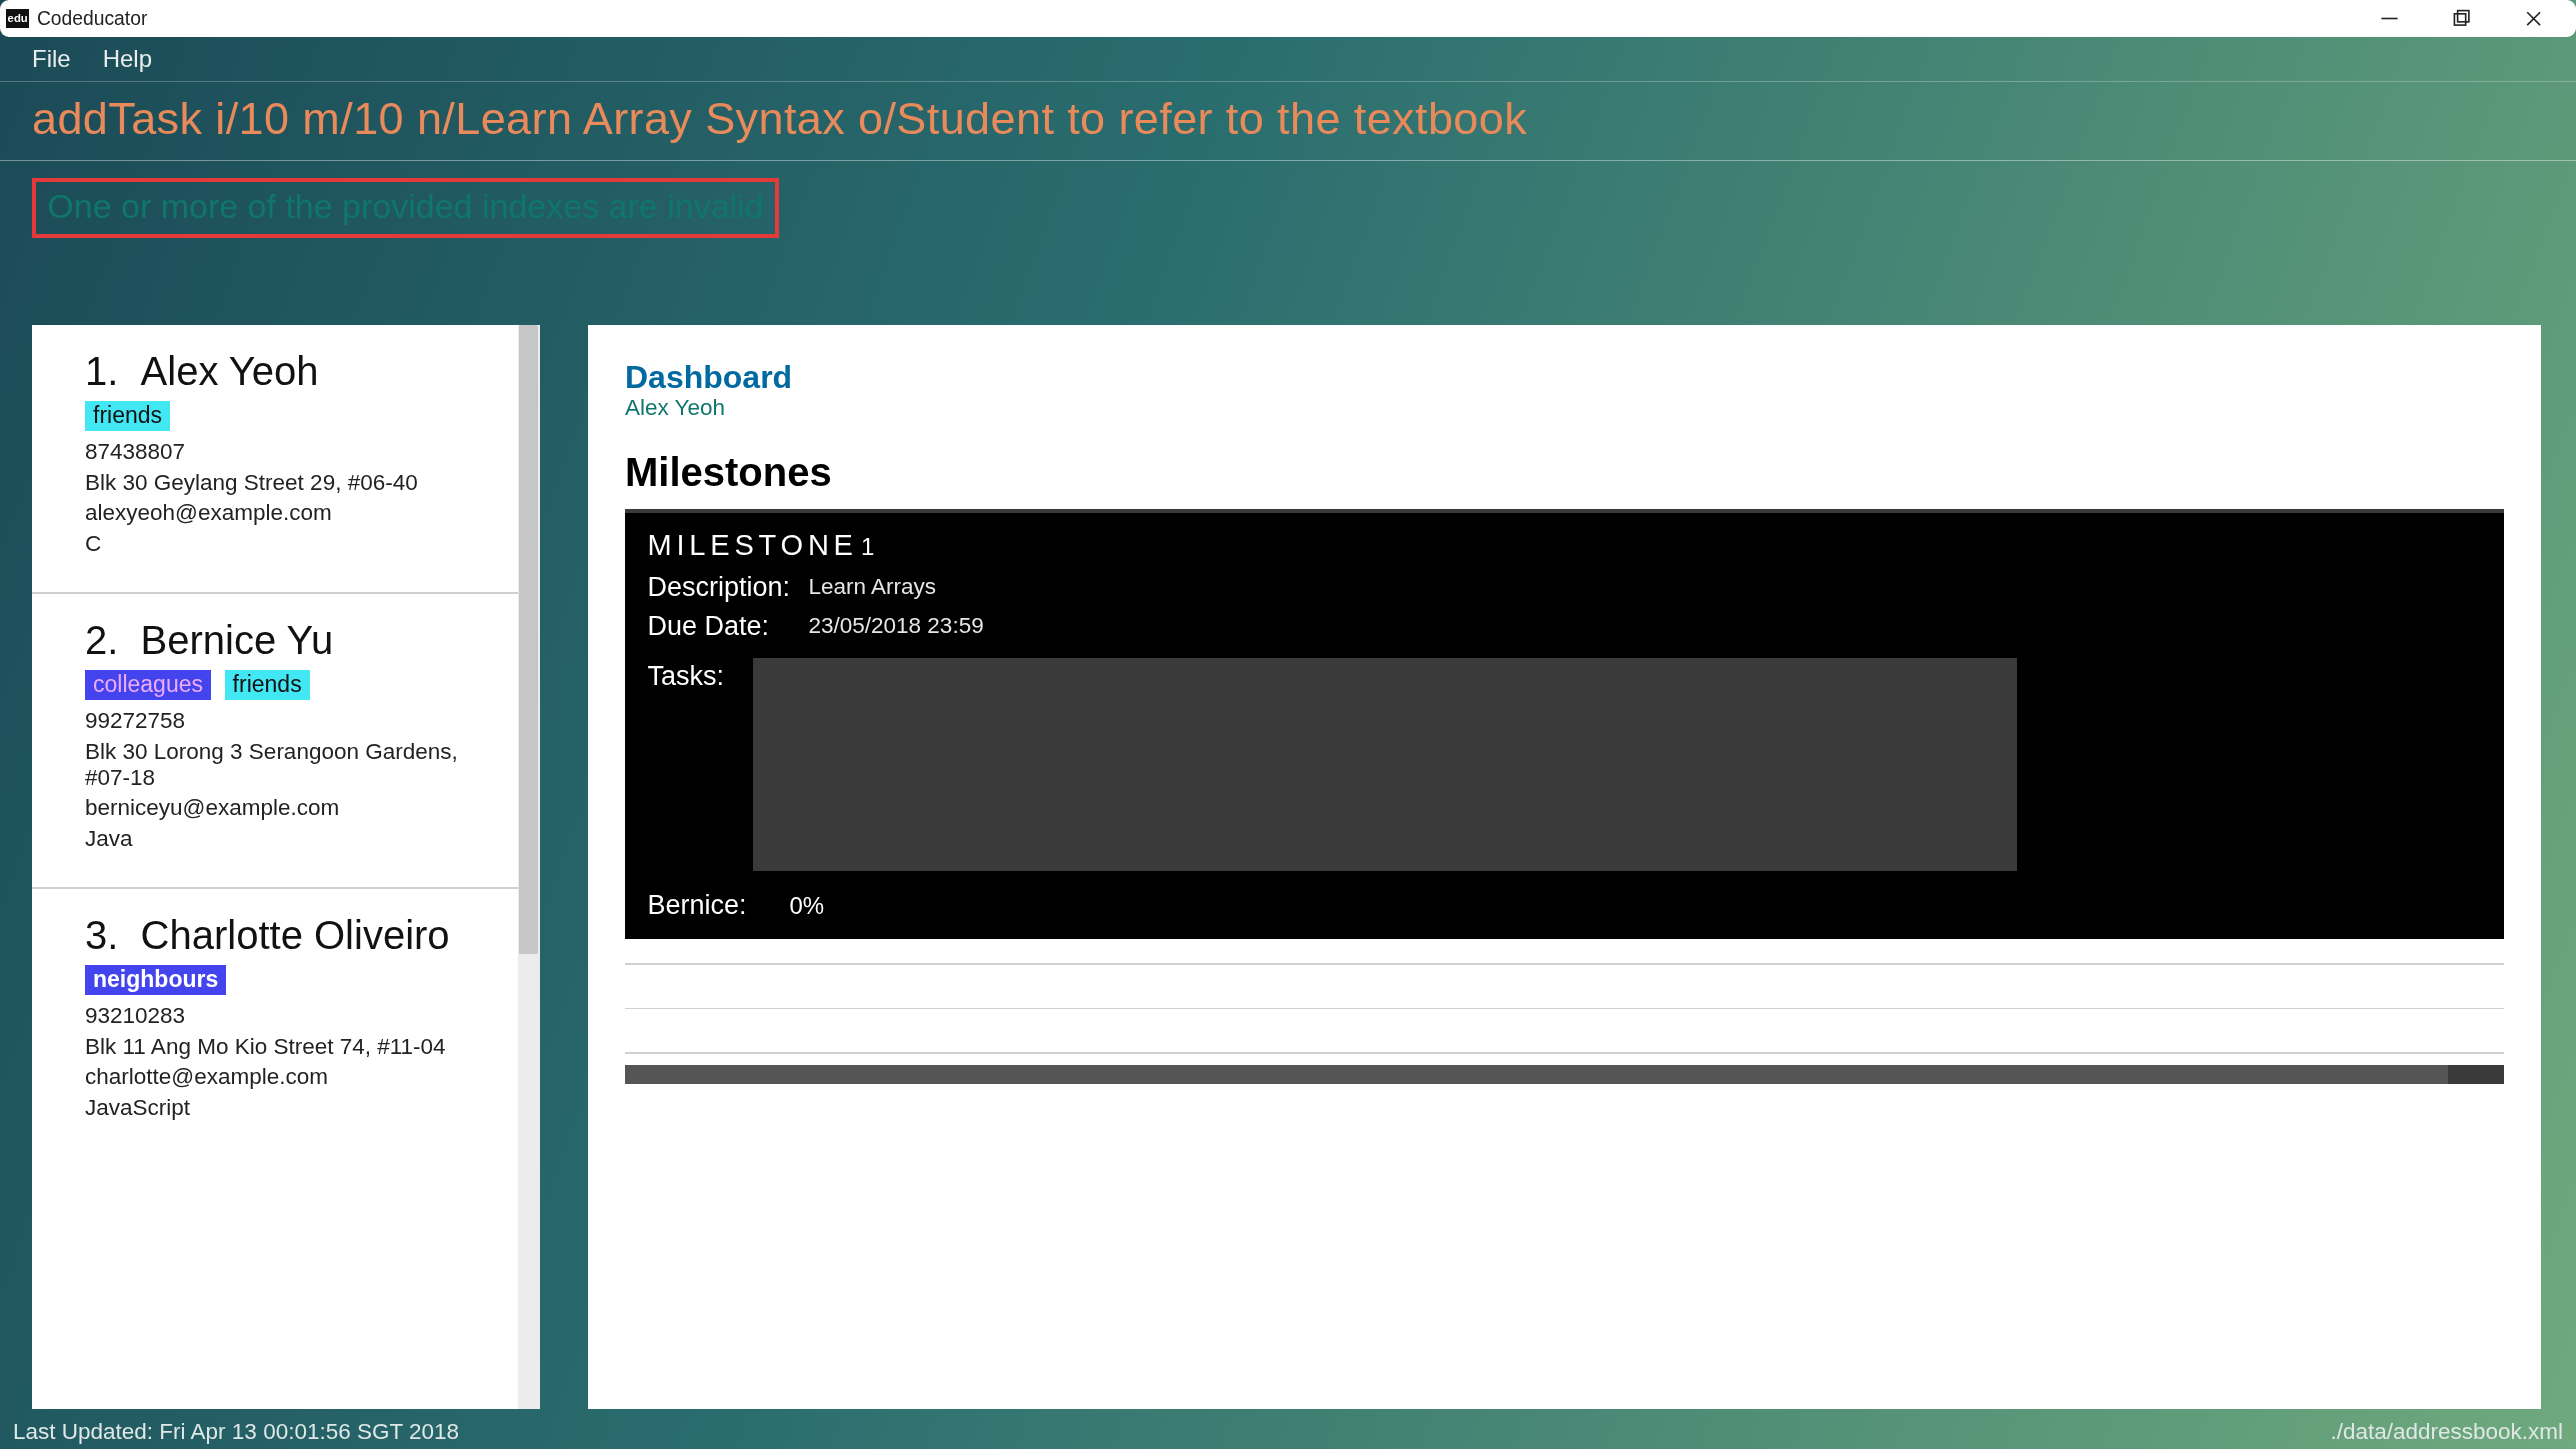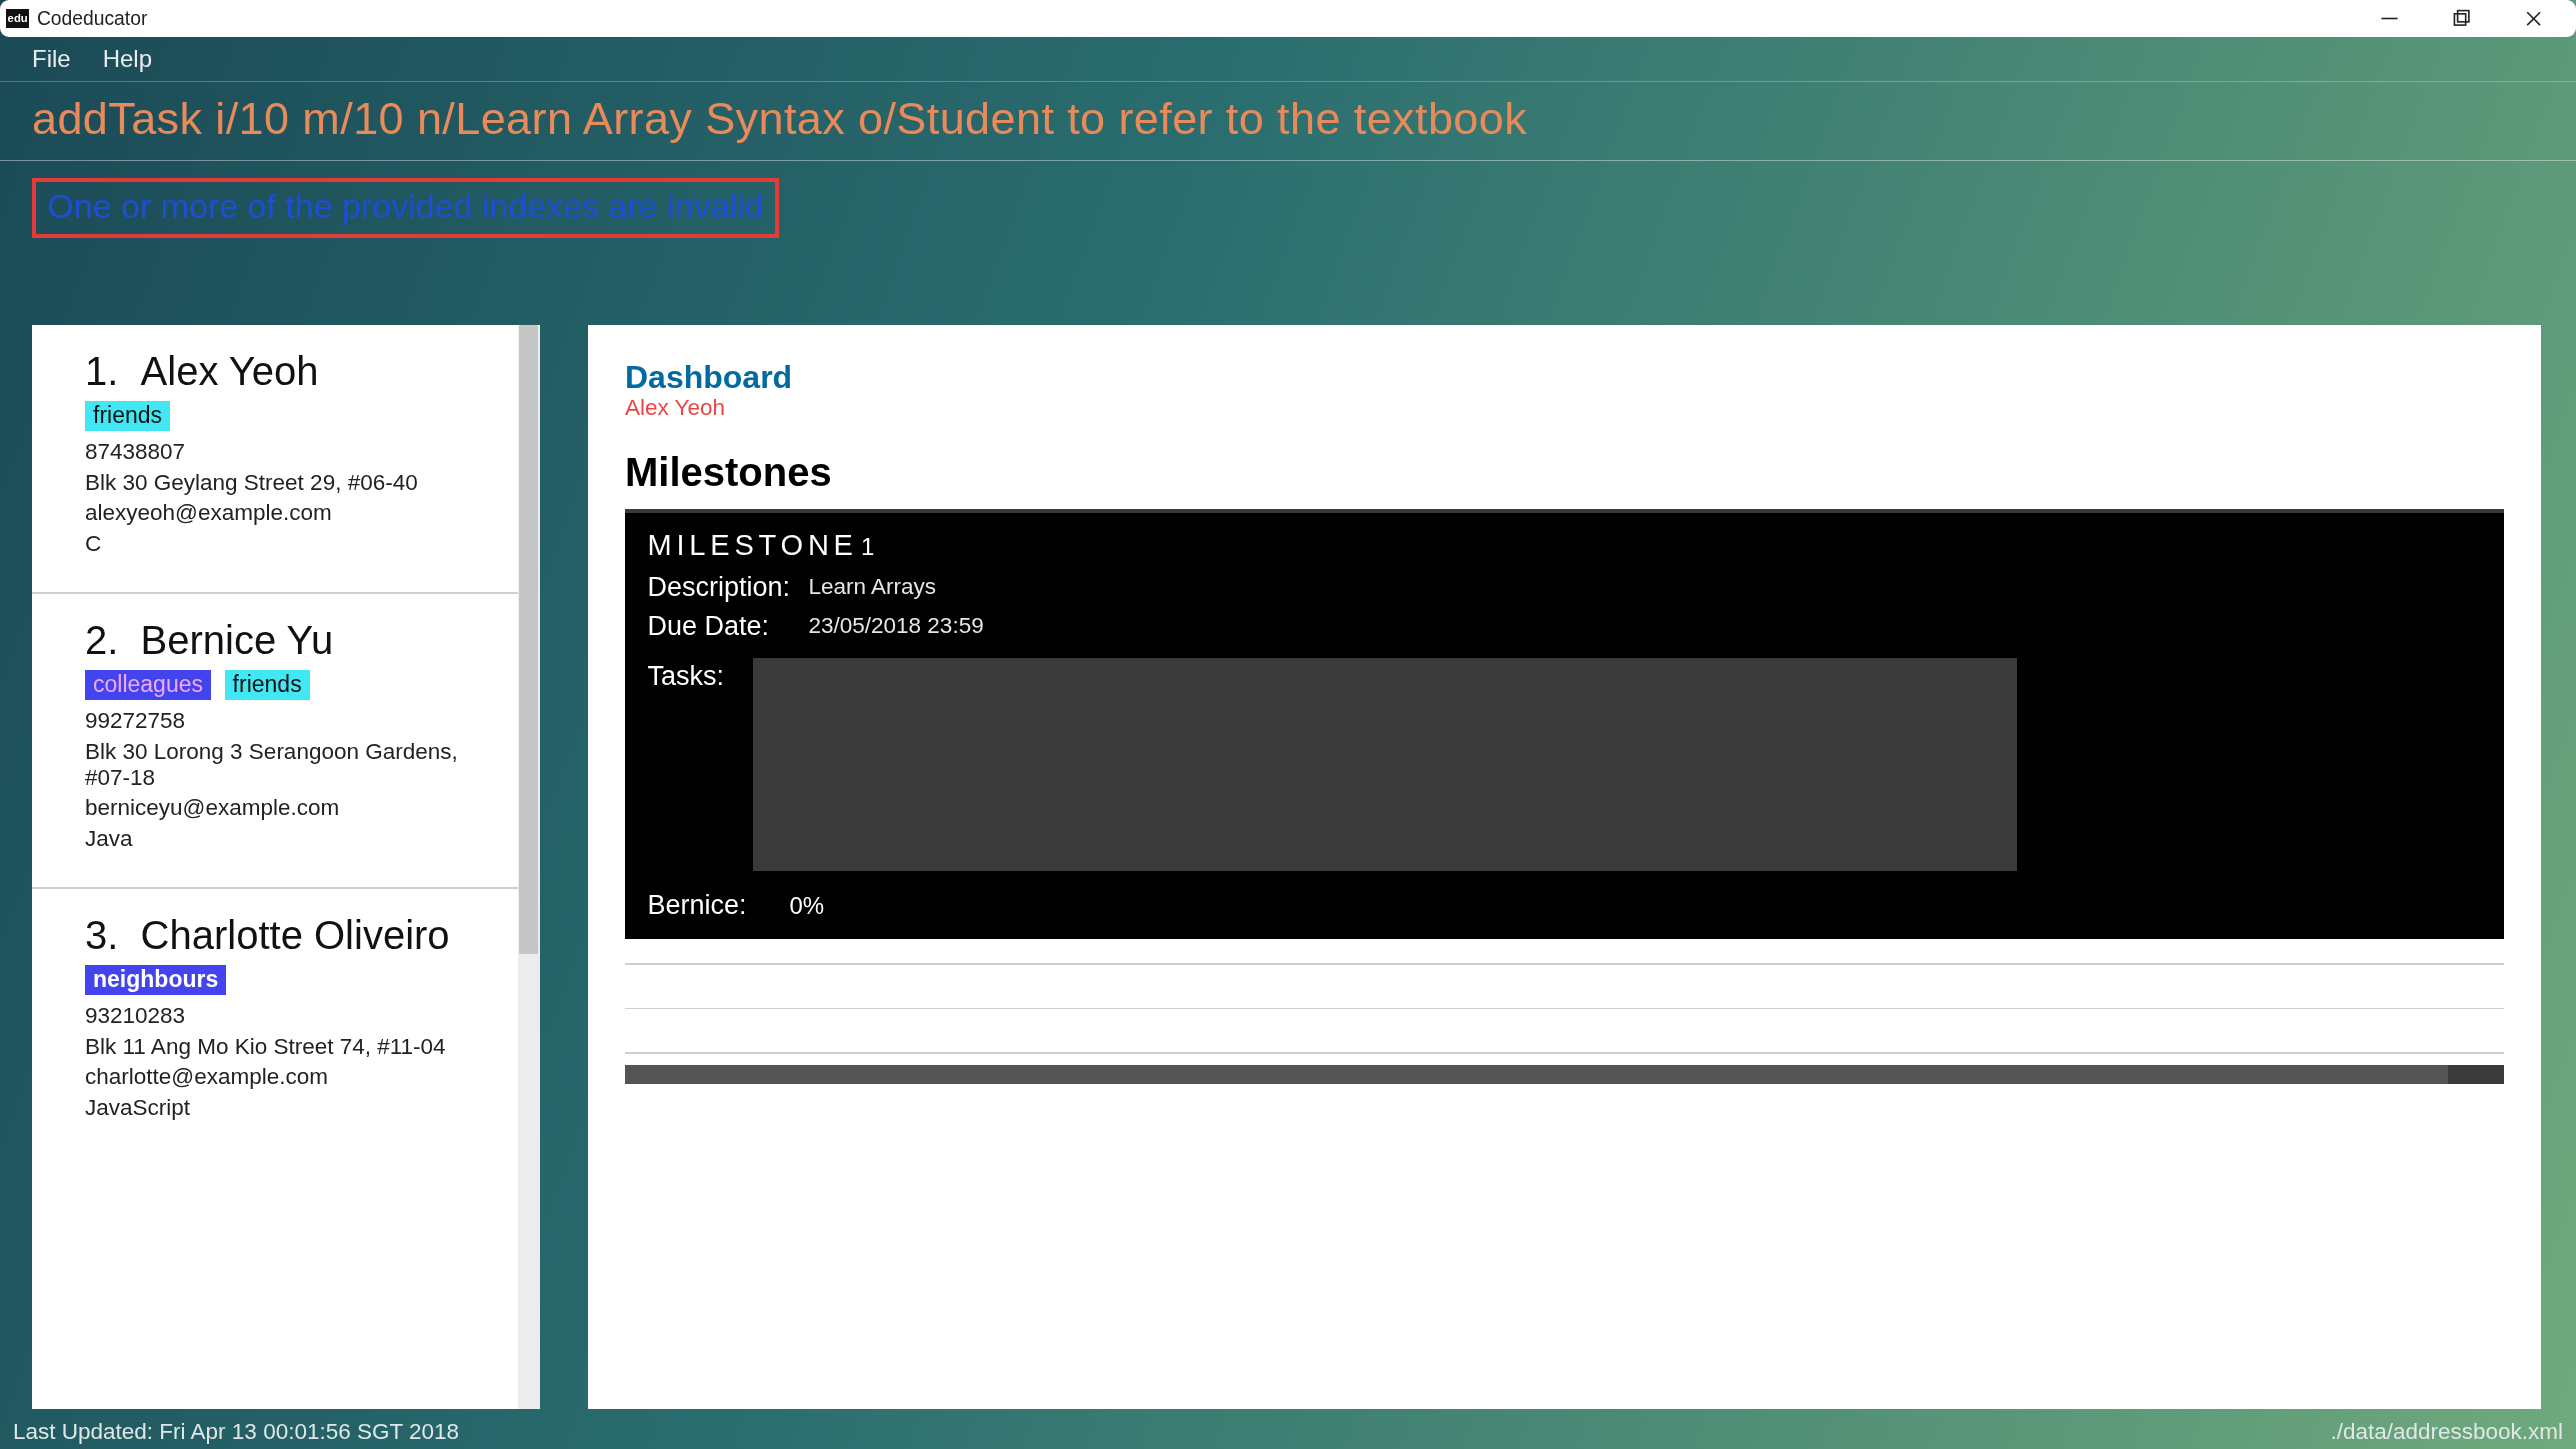--- a/index.html
+++ b/index.html
@@ -15,21 +15,21 @@
   
   .menubar { height: 45px; display: flex; align-items: center; padding: 16px 16px; color: #e8eeee; font-size: 24px; border-bottom: 0.8px solid rgba(255,255,255,0.25); }
   .menubar .menu-item { padding: 6.4px 16px; }
 
   
   .command-row { padding: 11.3px 32px 14.5px 32px; border-bottom: 0.8px solid rgba(255,255,255,0.4); }
   .command-input { width: 100%; background: transparent; border: none; font-size: 45px; color: #e98a5a; font-weight: 300; outline: none; letter-spacing: 0.4px; font-family: "Segoe UI Light","Segoe UI",Arial,sans-serif; }
 
   
   .error-row { padding: 17.7px 32px 8px 32px; }
-  .error-box { display: inline-block; border: 4px solid #e43a3a; padding: 4.8px 11.3px 8px 11.3px; color: #1d4ed8; font-size: 34px; font-weight: 300; }
+  .error-box { display: inline-block; border: 4px solid #e43a3a; padding: 4.8px 11.3px 8px 11.3px; color: #0f766e; font-size: 34px; font-weight: 300; }
 
   
   .content { flex: 1; display: flex; padding: 79px 35px 4.8px 32px; gap: 48px; min-height: 0; }
 
   
   .left-panel { width: 508px; background: #fff; position: relative; display: flex; flex-direction: column; overflow: hidden; }
   .left-scroll { flex: 1; overflow: hidden; }
   .person { padding: 24px 39px 35px 53px; border-bottom: 2.4px solid #cfcfcf; }
   .person:last-child { border-bottom: none; }
   .person h2 { font-size: 40px; font-weight: 400; color: #111; margin-bottom: 6.4px; }
@@ -38,21 +38,21 @@
   .tag.friends { background: #42e7f4; }
   .tag.colleagues { background: #4444ee; color: #f0abfc; }
   .tag.neighbours { background: #4444ee; color: #fff; font-weight: bold; }
   .person .line { font-size: 22.5px; color: #222; margin-top: 4.8px; }
   .left-scrollbar { position: absolute; right: 0; top: 0; bottom: 0; width: 22.5px; background: #ececec; }
   .left-thumb { position: absolute; left: 1.6px; right: 1.6px; top: 0; height: 58%; background: #c6c6c6; border-radius: 1.6px; }
 
   
   .right-panel { flex: 1; background: #fff; padding: 16px 37px 22.5px 37px; display: flex; flex-direction: column; overflow: hidden; }
   .dash-title { font-size: 32px; font-weight: 700; color: #0369a1; margin-top: 18px; }
-  .dash-sub { font-size: 22.5px; color: #ef4444; margin-top: -1.6px; margin-bottom: 29px; }
+  .dash-sub { font-size: 22.5px; color: #0f766e; margin-top: -1.6px; margin-bottom: 29px; }
   .milestones-hdr { font-size: 40px; font-weight: 700; margin-bottom: 14.5px; }
 
   .milestone { background: #000; color: #fff; padding: 16px 22.5px 17.7px 22.5px; border-top: 4.8px solid #3a3a3a; }
   .mile-title { font-size: 29px; letter-spacing: 4.8px; font-weight: 300; margin-bottom: 9.7px; }
   .mile-title .num { letter-spacing: 0; font-size: 24px; margin-left: 3.2px; }
   .mile-row { display: flex; align-items: center; font-size: 27px; font-weight: 300; margin-top: 8px; }
   .mile-row .label { width: 161px; }
   .mile-row .value { font-size: 22.5px; color: #e6e6e6; font-weight: 400; }
   .tasks-row { display: flex; align-items: flex-start; margin-top: 16px; }
   .tasks-row .label { font-size: 27px; font-weight: 300; width: 105px; padding-top: 3.2px; }

